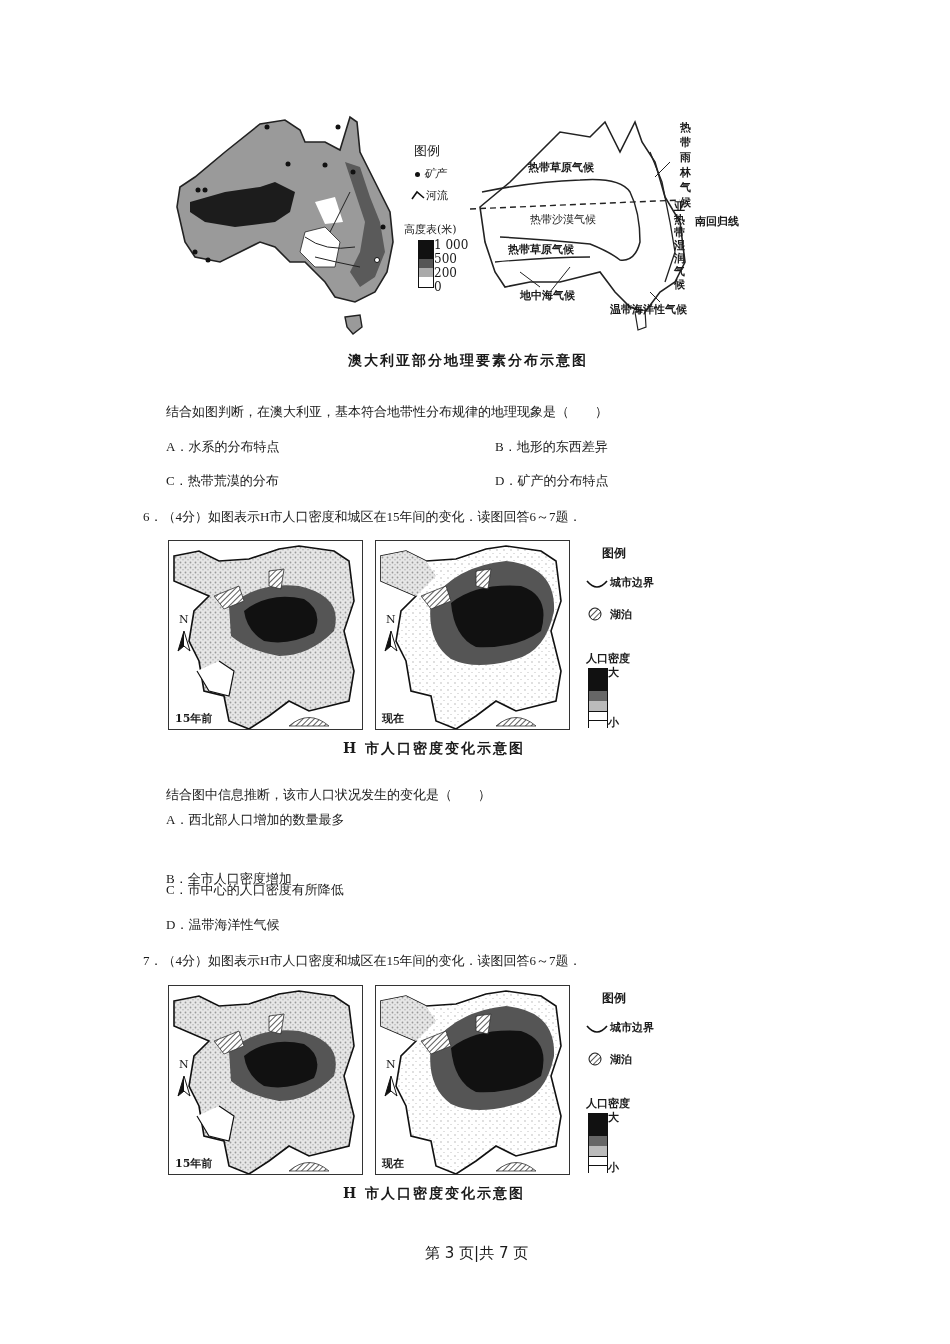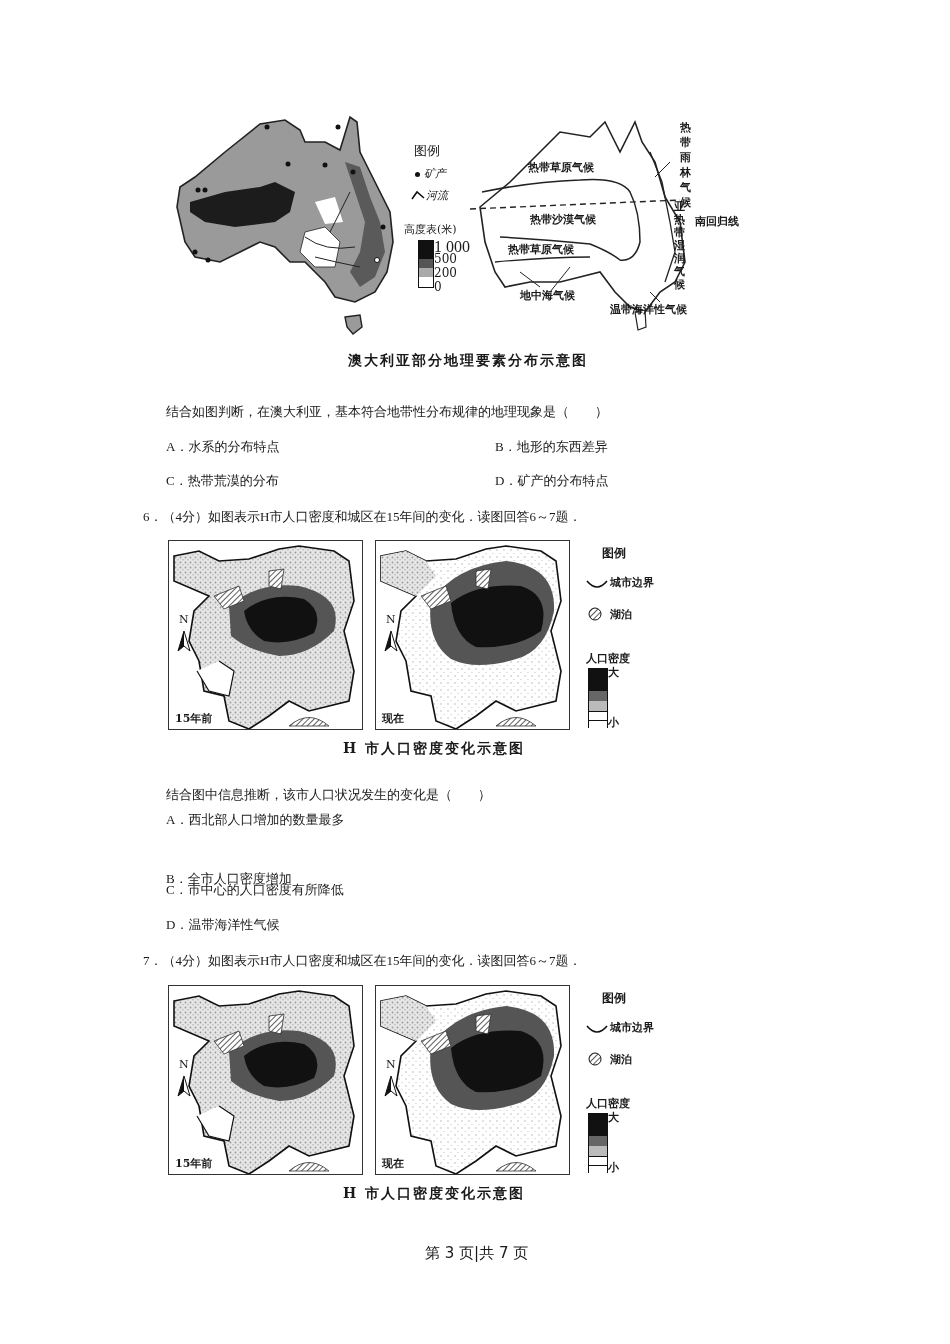--- a/index.html
+++ b/index.html
@@ -58,46 +58,46 @@
   </svg>
 </div>
 
 <div class="abs" style="left:408px;top:140px;width:70px;height:160px;">
   <div class="small abs" style="left:6px;top:2px;font-size:13px;">图例</div>
   <div class="abs" style="left:7px;top:32px;width:5px;height:5px;border-radius:50%;background:#111;"></div>
   <div class="small abs" style="left:16px;top:26px;font-style:italic;">矿产</div>
   <svg class="abs" style="left:3px;top:50px;" width="14" height="10">
       <path d="M1,9 L6,2 L13,8" fill="none" stroke="#111" stroke-width="1.6"></path>
     </svg>
-  <div class="small abs" style="left:18px;top:48px;font-style:italic;">河流</div>
+  <div class="small abs" style="left:18px;top:48px;">河流</div>
   <div class="small abs" style="left:-4px;top:82px;">高度表(米)</div>
   <div class="abs" style="left:10px;top:100px;width:14px;height:46px;border:1px solid #111;">
     <div style="height:18px;background:#111;"></div>
     <div style="height:9px;background:#555;"></div>
     <div style="height:9px;background:#aaa;"></div>
     <div style="height:10px;background:#fff;"></div>
   </div>
-  <div class="small abs" style="left:26px;top:98px;font-size:16px;font-family:Liberation Serif, serif;">1 000</div>
+  <div class="small abs" style="left:26px;top:98px;font-size:12px;">1 000</div>
   <div class="small abs" style="left:26px;top:112px;font-size:12px;">500</div>
   <div class="small abs" style="left:26px;top:126px;font-size:12px;">200</div>
   <div class="small abs" style="left:26px;top:140px;font-size:12px;">0</div>
 </div>
 
 <div class="abs" style="left:470px;top:112px;width:290px;height:230px;">
   <svg width="290" height="230" viewBox="0 0 290 230">
     <path d="M10,95 L40,70 L55,55 L75,35 L90,20 L120,25 L135,10 L150,40 L165,10 L172,30 L185,50 L195,85 L210,110 L215,150 L205,170 L190,180 L175,200 L160,195 L145,180 L130,160 L110,165 L90,170 L60,170 L35,175 L25,160 L15,130 Z" fill="#fff" stroke="#222" stroke-width="1.6"></path>
     <path d="M12,80 Q60,70 110,68 Q150,65 160,80 Q170,100 170,130 Q165,150 150,148 Q140,140 120,132 Q80,128 30,125" fill="none" stroke="#222" stroke-width="1.5"></path>
     <path d="M25,150 Q80,145 120,145" fill="none" stroke="#222" stroke-width="1.3"></path>
     <path d="M180,40 L192,70 L200,110 L205,140 L195,170" fill="none" stroke="#222" stroke-width="1.3"></path>
     <path d="M0,97 L210,88" fill="none" stroke="#222" stroke-width="1.4" stroke-dasharray="6,4"></path>
     <path d="M165,200 L175,198 L176,215 L168,218 Z" fill="#fff" stroke="#222" stroke-width="1.2"></path>
     <path d="M50,160 L70,175 M100,155 L80,180 M185,65 L200,50 M180,180 L190,190" fill="none" stroke="#222" stroke-width="1"></path>
   </svg>
   <div class="small abs" style="left:58px;top:48px;font-weight:bold;">热带草原气候</div>
-  <div class="small abs" style="left:60px;top:100px;font-weight:bold;">热带沙漠气候</div>
+  <div class="small abs" style="left:60px;top:100px;font-weight:normal;">热带沙漠气候</div>
   <div class="small abs" style="left:38px;top:130px;font-weight:bold;">热带草原气候</div>
   <div class="small abs" style="left:50px;top:176px;font-weight:bold;">地中海气候</div>
   <div class="small abs" style="left:140px;top:190px;font-weight:bold;">温带海洋性气候</div>
   <div class="small abs" style="left:210px;top:8px;width:12px;white-space:normal;line-height:15px;font-weight:bold;">热带雨林气候</div>
   <div class="small abs" style="left:204px;top:88px;width:12px;white-space:normal;line-height:13px;font-weight:bold;">亚热带湿润气候</div>
   <div class="small abs" style="left:225px;top:102px;font-weight:bold;">南回归线</div>
 </div>
 
 <div class="cap abs" style="left:348px;top:352px;">澳大利亚部分地理要素分布示意图</div>
 

